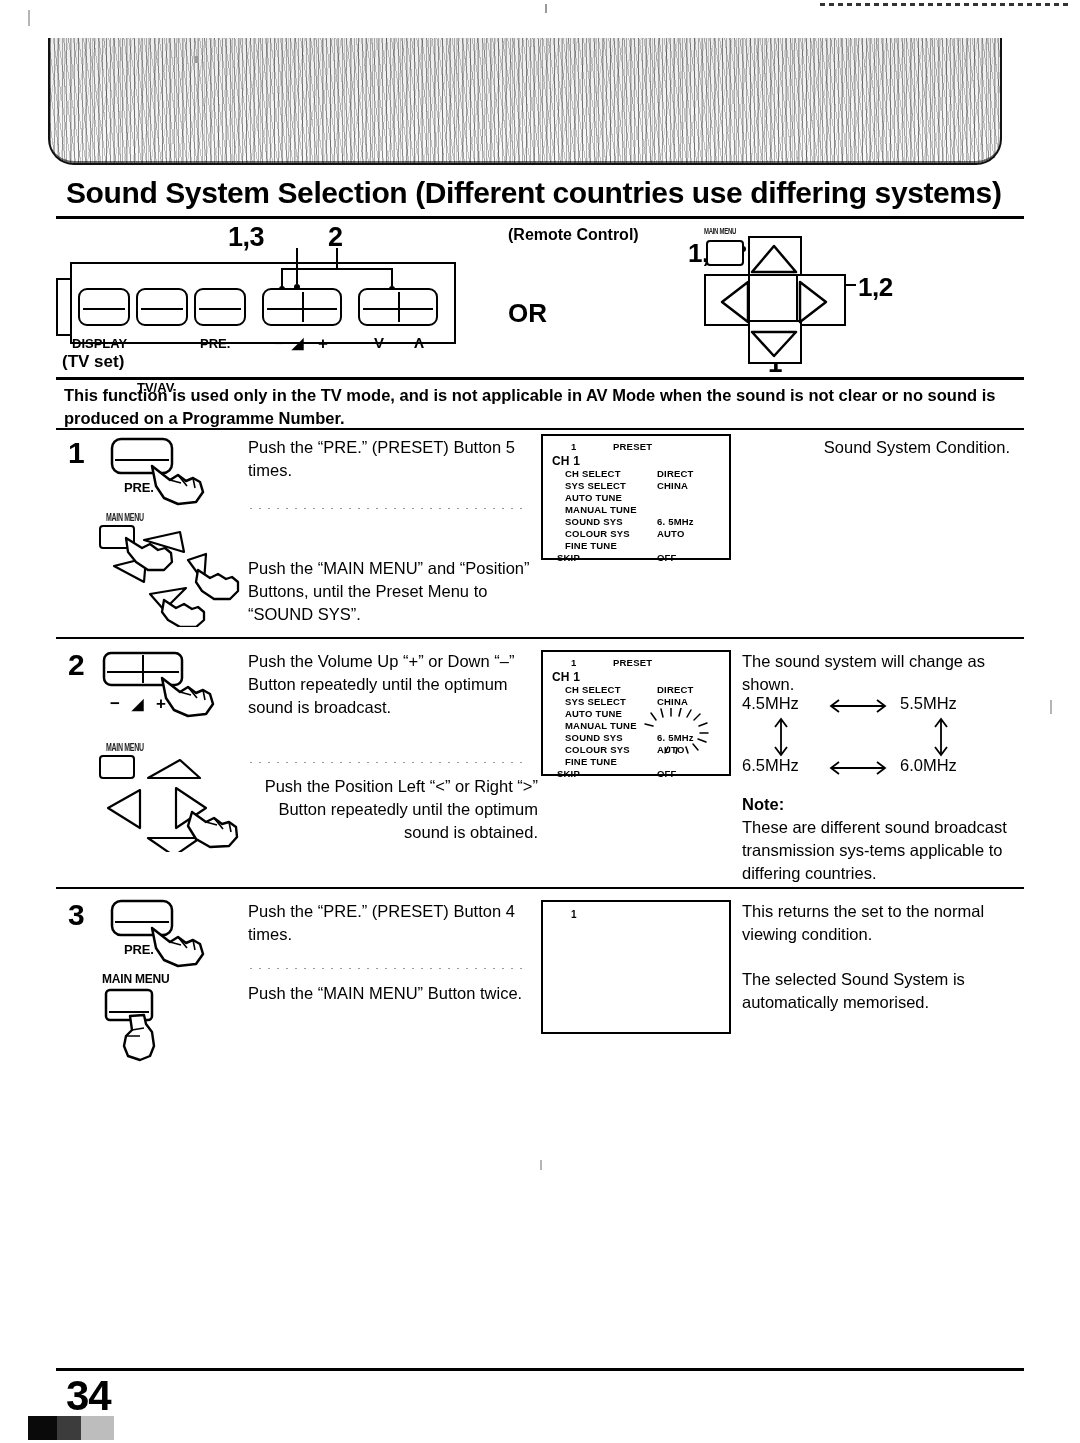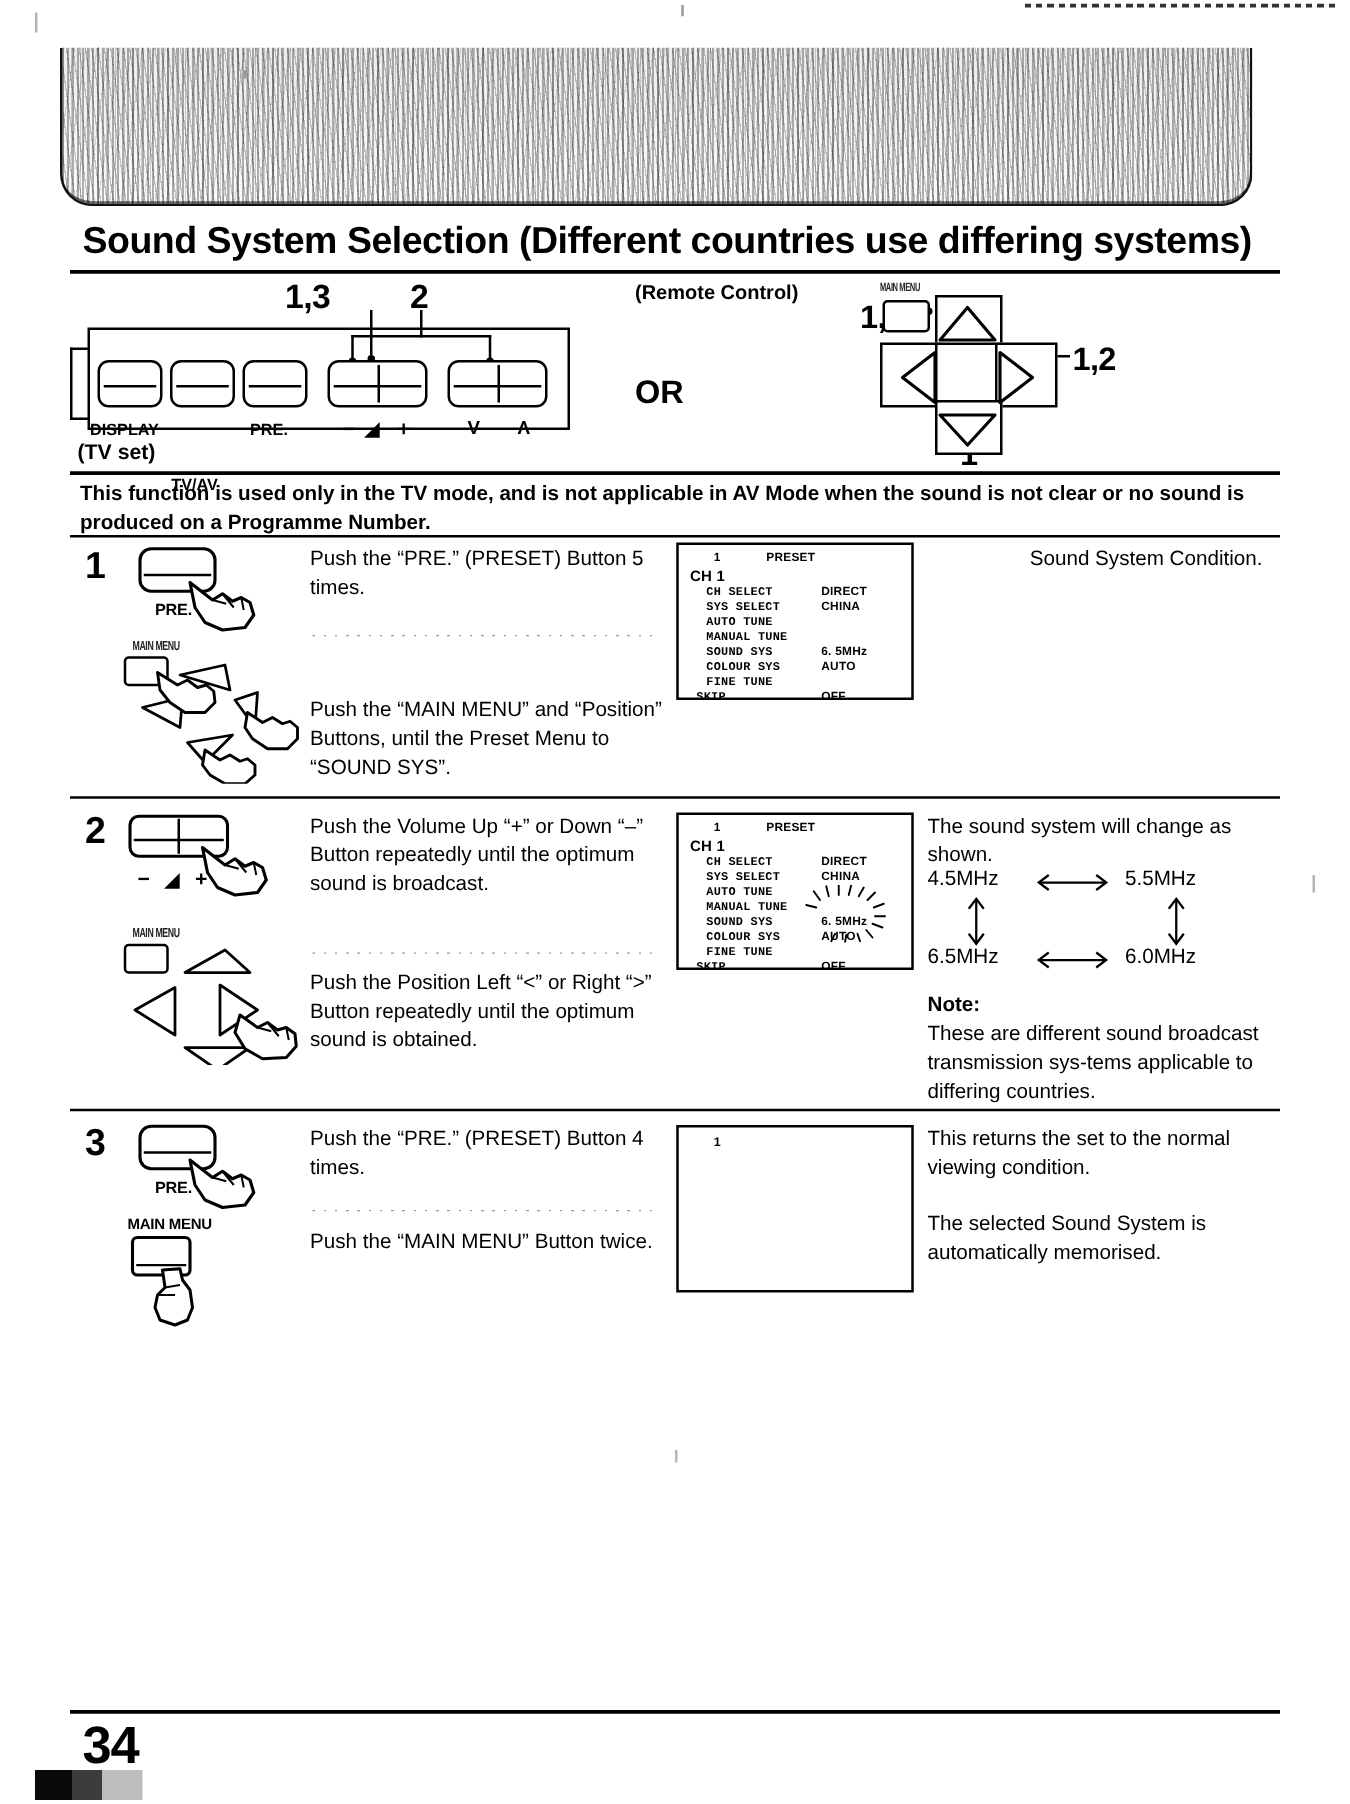--- a/index.html
+++ b/index.html
@@ -229,21 +229,21 @@
 
   .step-text {
     position: absolute;
     width: 290px;
     font-size: 16.5px;
     line-height: 23px;
   }
   .st1a { left: 248px; top: 436px; }
   .st1b { left: 248px; top: 521px; margin-top: 36px; }
   .st2a { left: 248px; top: 650px; }
-  .st2b { left: 248px; top: 775px; }
+  .st2b { left: 248px; top: 775px; text-align: right; }
   .st3a { left: 248px; top: 900px; }
   .st3b { left: 248px; top: 982px; }
 
   .dash-sep {
     position: absolute;
     height: 1px;
     width: 272px;
     background: repeating-linear-gradient(90deg,#9a9a9a 0 2px,#fff 2px 9px);
   }
   .ds1 { left: 250px; top: 508px; }
@@ -293,21 +293,21 @@
   }
   .osd-row {
     position: absolute;
     left: 22px;
     width: 160px;
     font-size: 9.5px;
     font-weight: bold;
     letter-spacing: 0.2px;
     height: 12px;
   }
-  .osd-row .k { position: absolute; left: 0; font-family: Liberation Mono, monospace; }
+  .osd-row .k { position: absolute; left: 0; }
   .osd-row .v { position: absolute; left: 92px; }
   .osd-empty-num {
     position: absolute;
     left: 28px; top: 7px;
     font-size: 10px;
     font-weight: bold;
   }
 
   
   .sparkle { position: absolute; left: 100px; top: 56px; }

